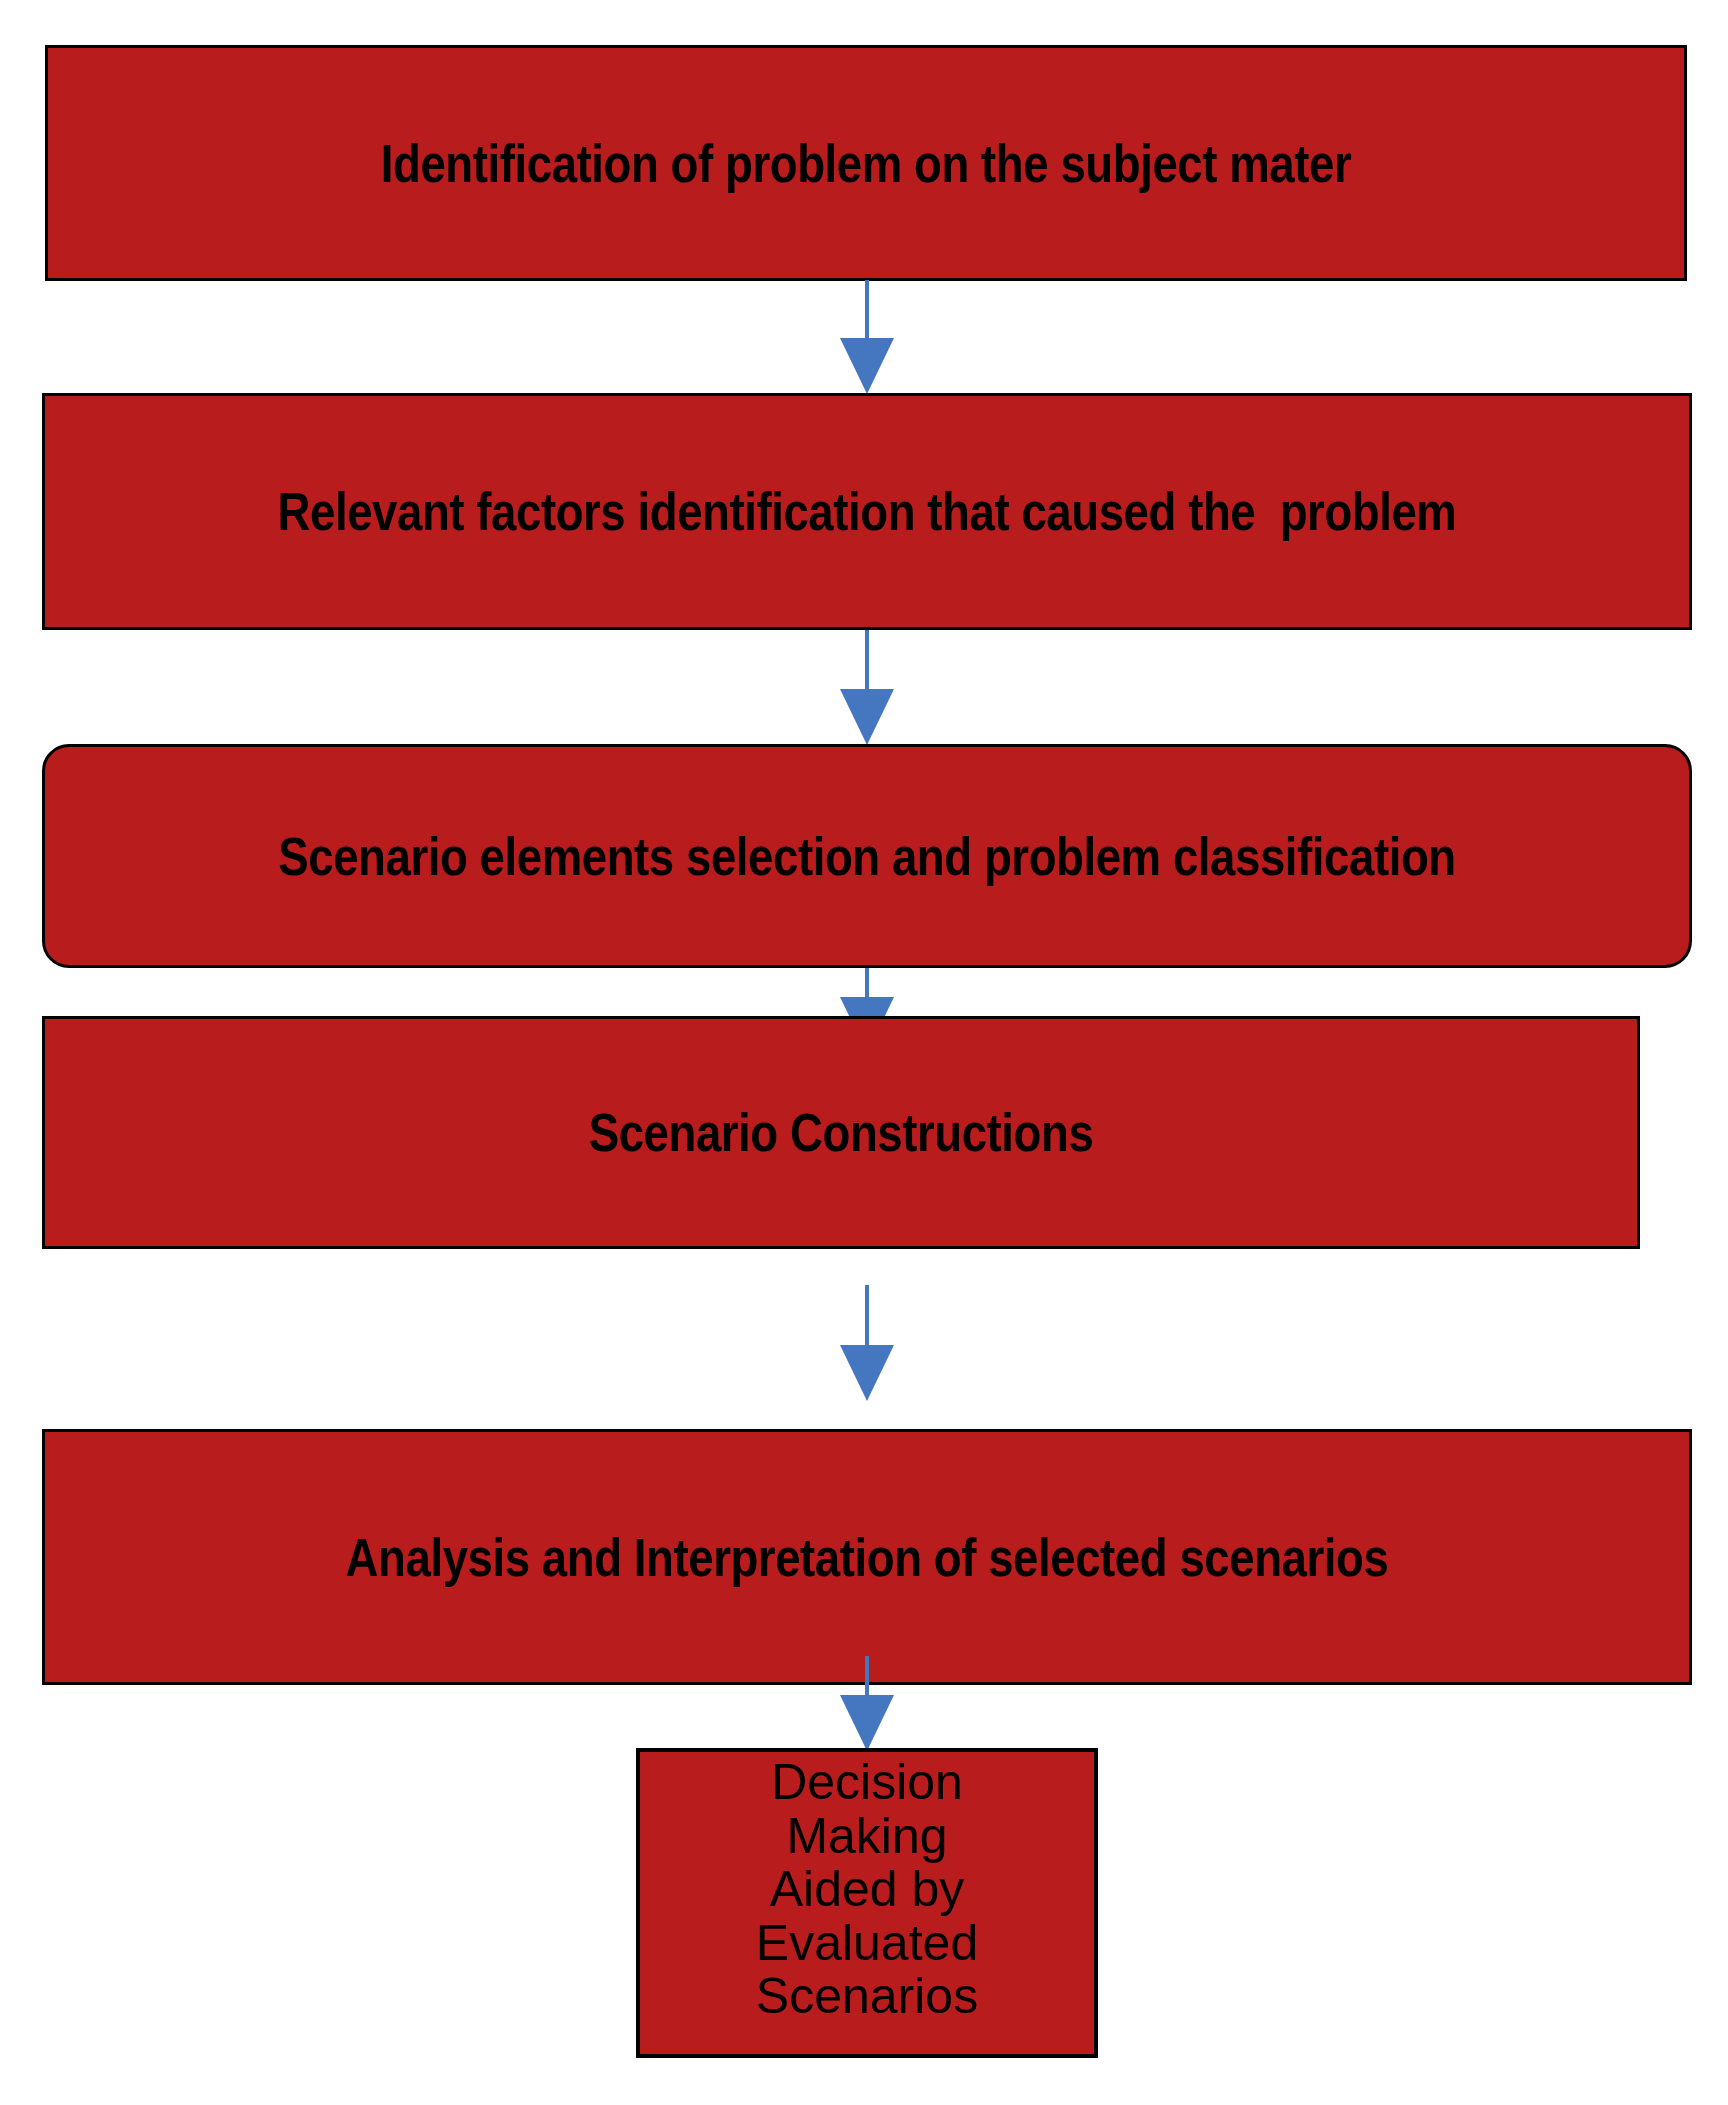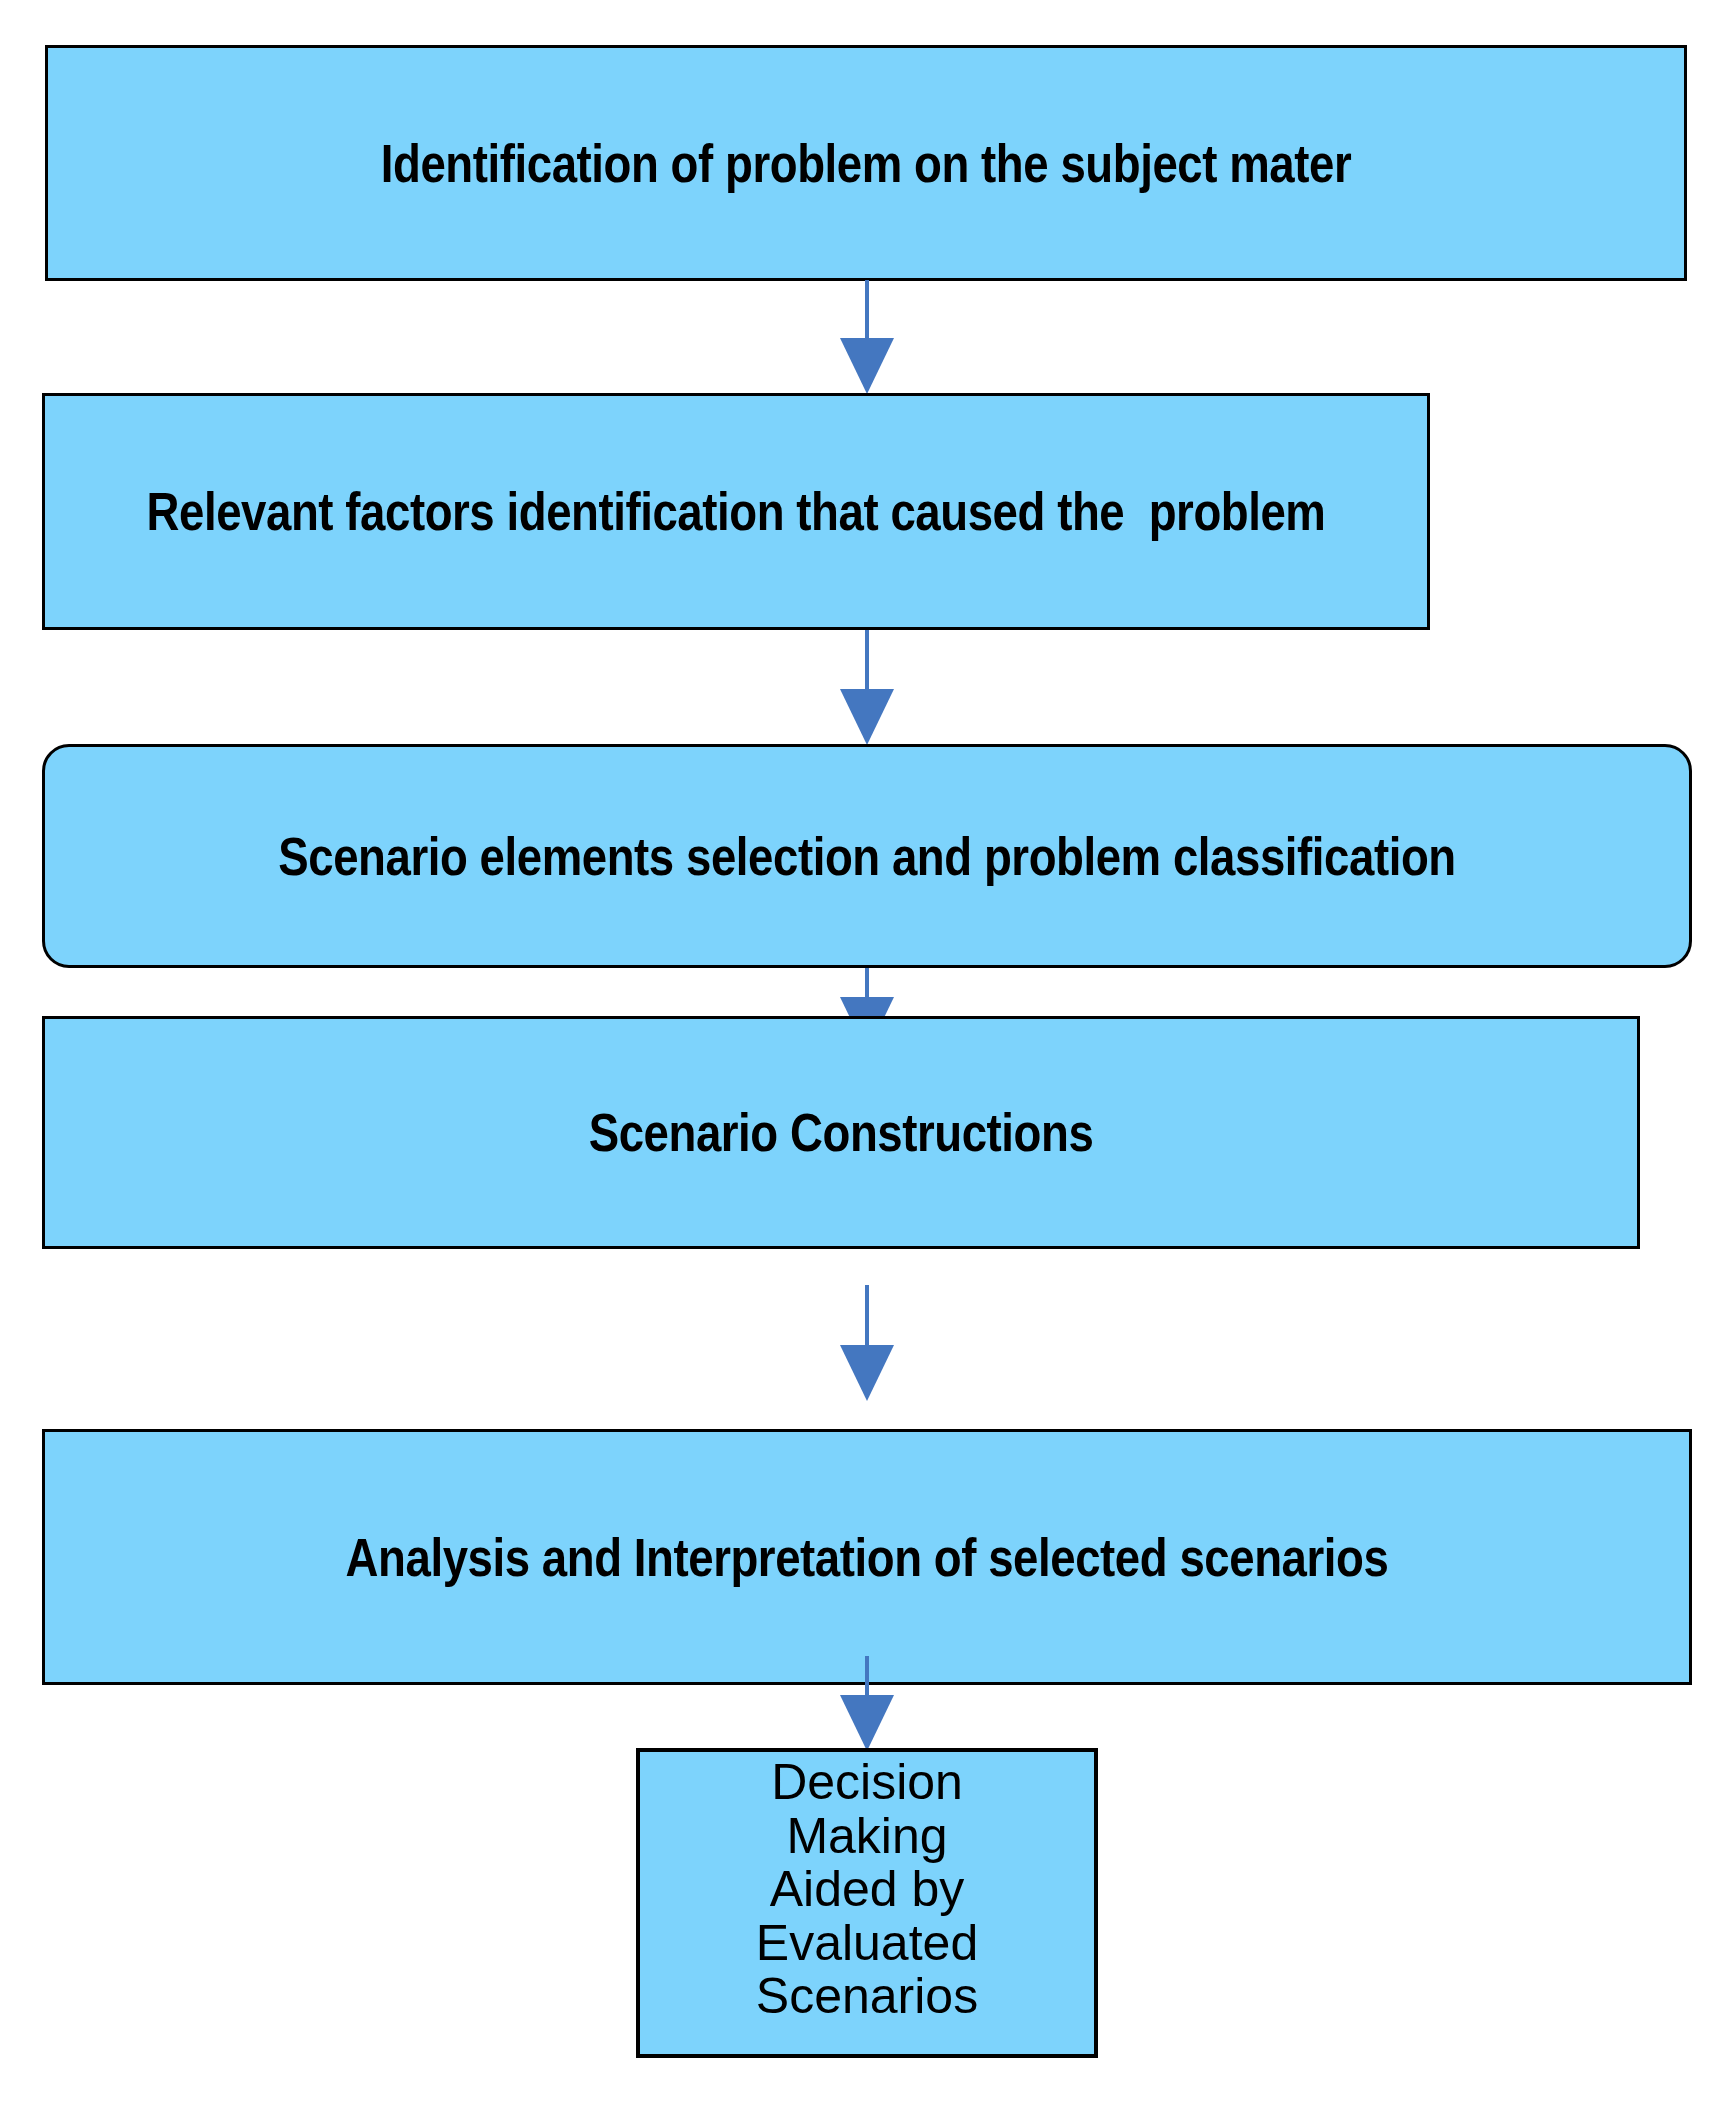--- a/index.html
+++ b/index.html
@@ -19,21 +19,21 @@
     position: absolute;
     left: 0;
     top: 0;
     width: 1728px;
     height: 2105px;
   }
 
   .node {
     position: absolute;
     box-sizing: border-box;
-    background: #7dd3fc;
+    background: #b91c1c;
     border: 3px solid #000000;
     display: flex;
     align-items: center;
     justify-content: center;
     text-align: center;
   }
 
   .node .node-label {
     display: block;
     width: 100%;
@@ -46,21 +46,21 @@
     white-space: pre;
   }
 
   
   #node-0 {
     left: 45px;  top: 45px;   width: 1642px; height: 236px;
   }
   #node-0 .node-label { font-size: 53px; }
 
   #node-1 {
-    left: 42px;  top: 393px;  width: 1388px; height: 237px;
+    left: 42px;  top: 393px;  width: 1650px; height: 237px;
   }
   #node-1 .node-label { font-size: 53px; }
 
   #node-2 {
     left: 42px;  top: 744px;  width: 1650px; height: 224px; border-radius: 27px;
   }
   #node-2 .node-label { font-size: 53px; }
 
   #node-3 {
     left: 42px;  top: 1016px; width: 1598px; height: 233px;

